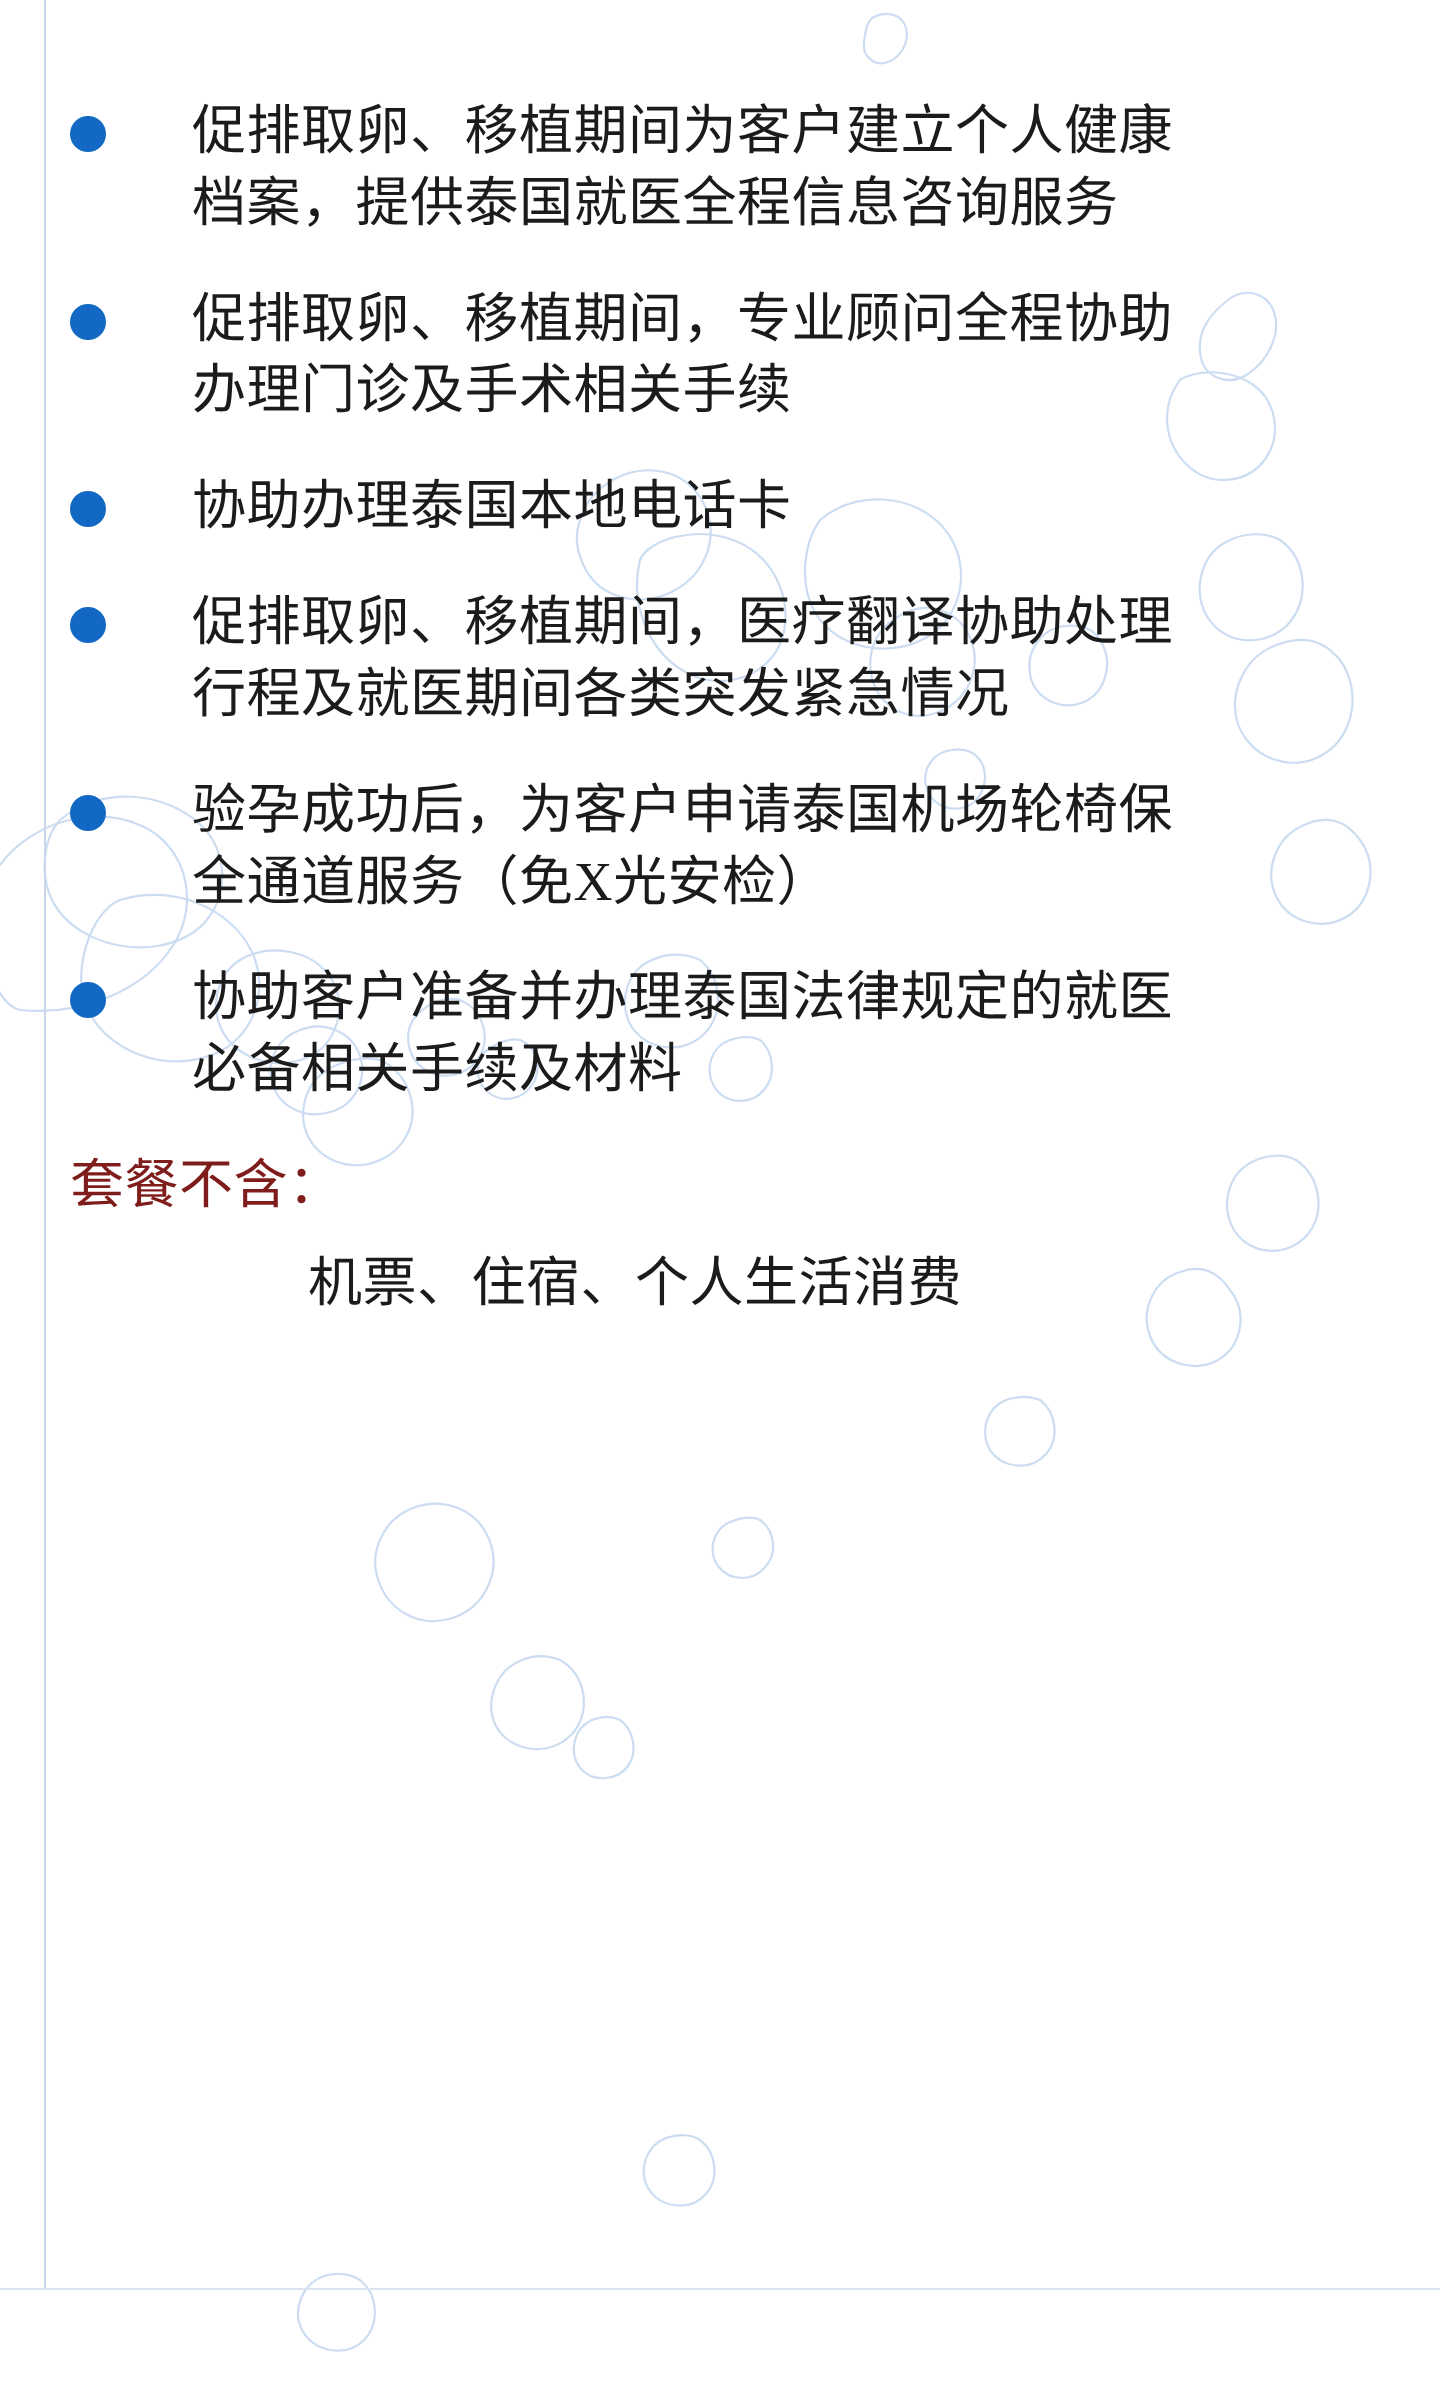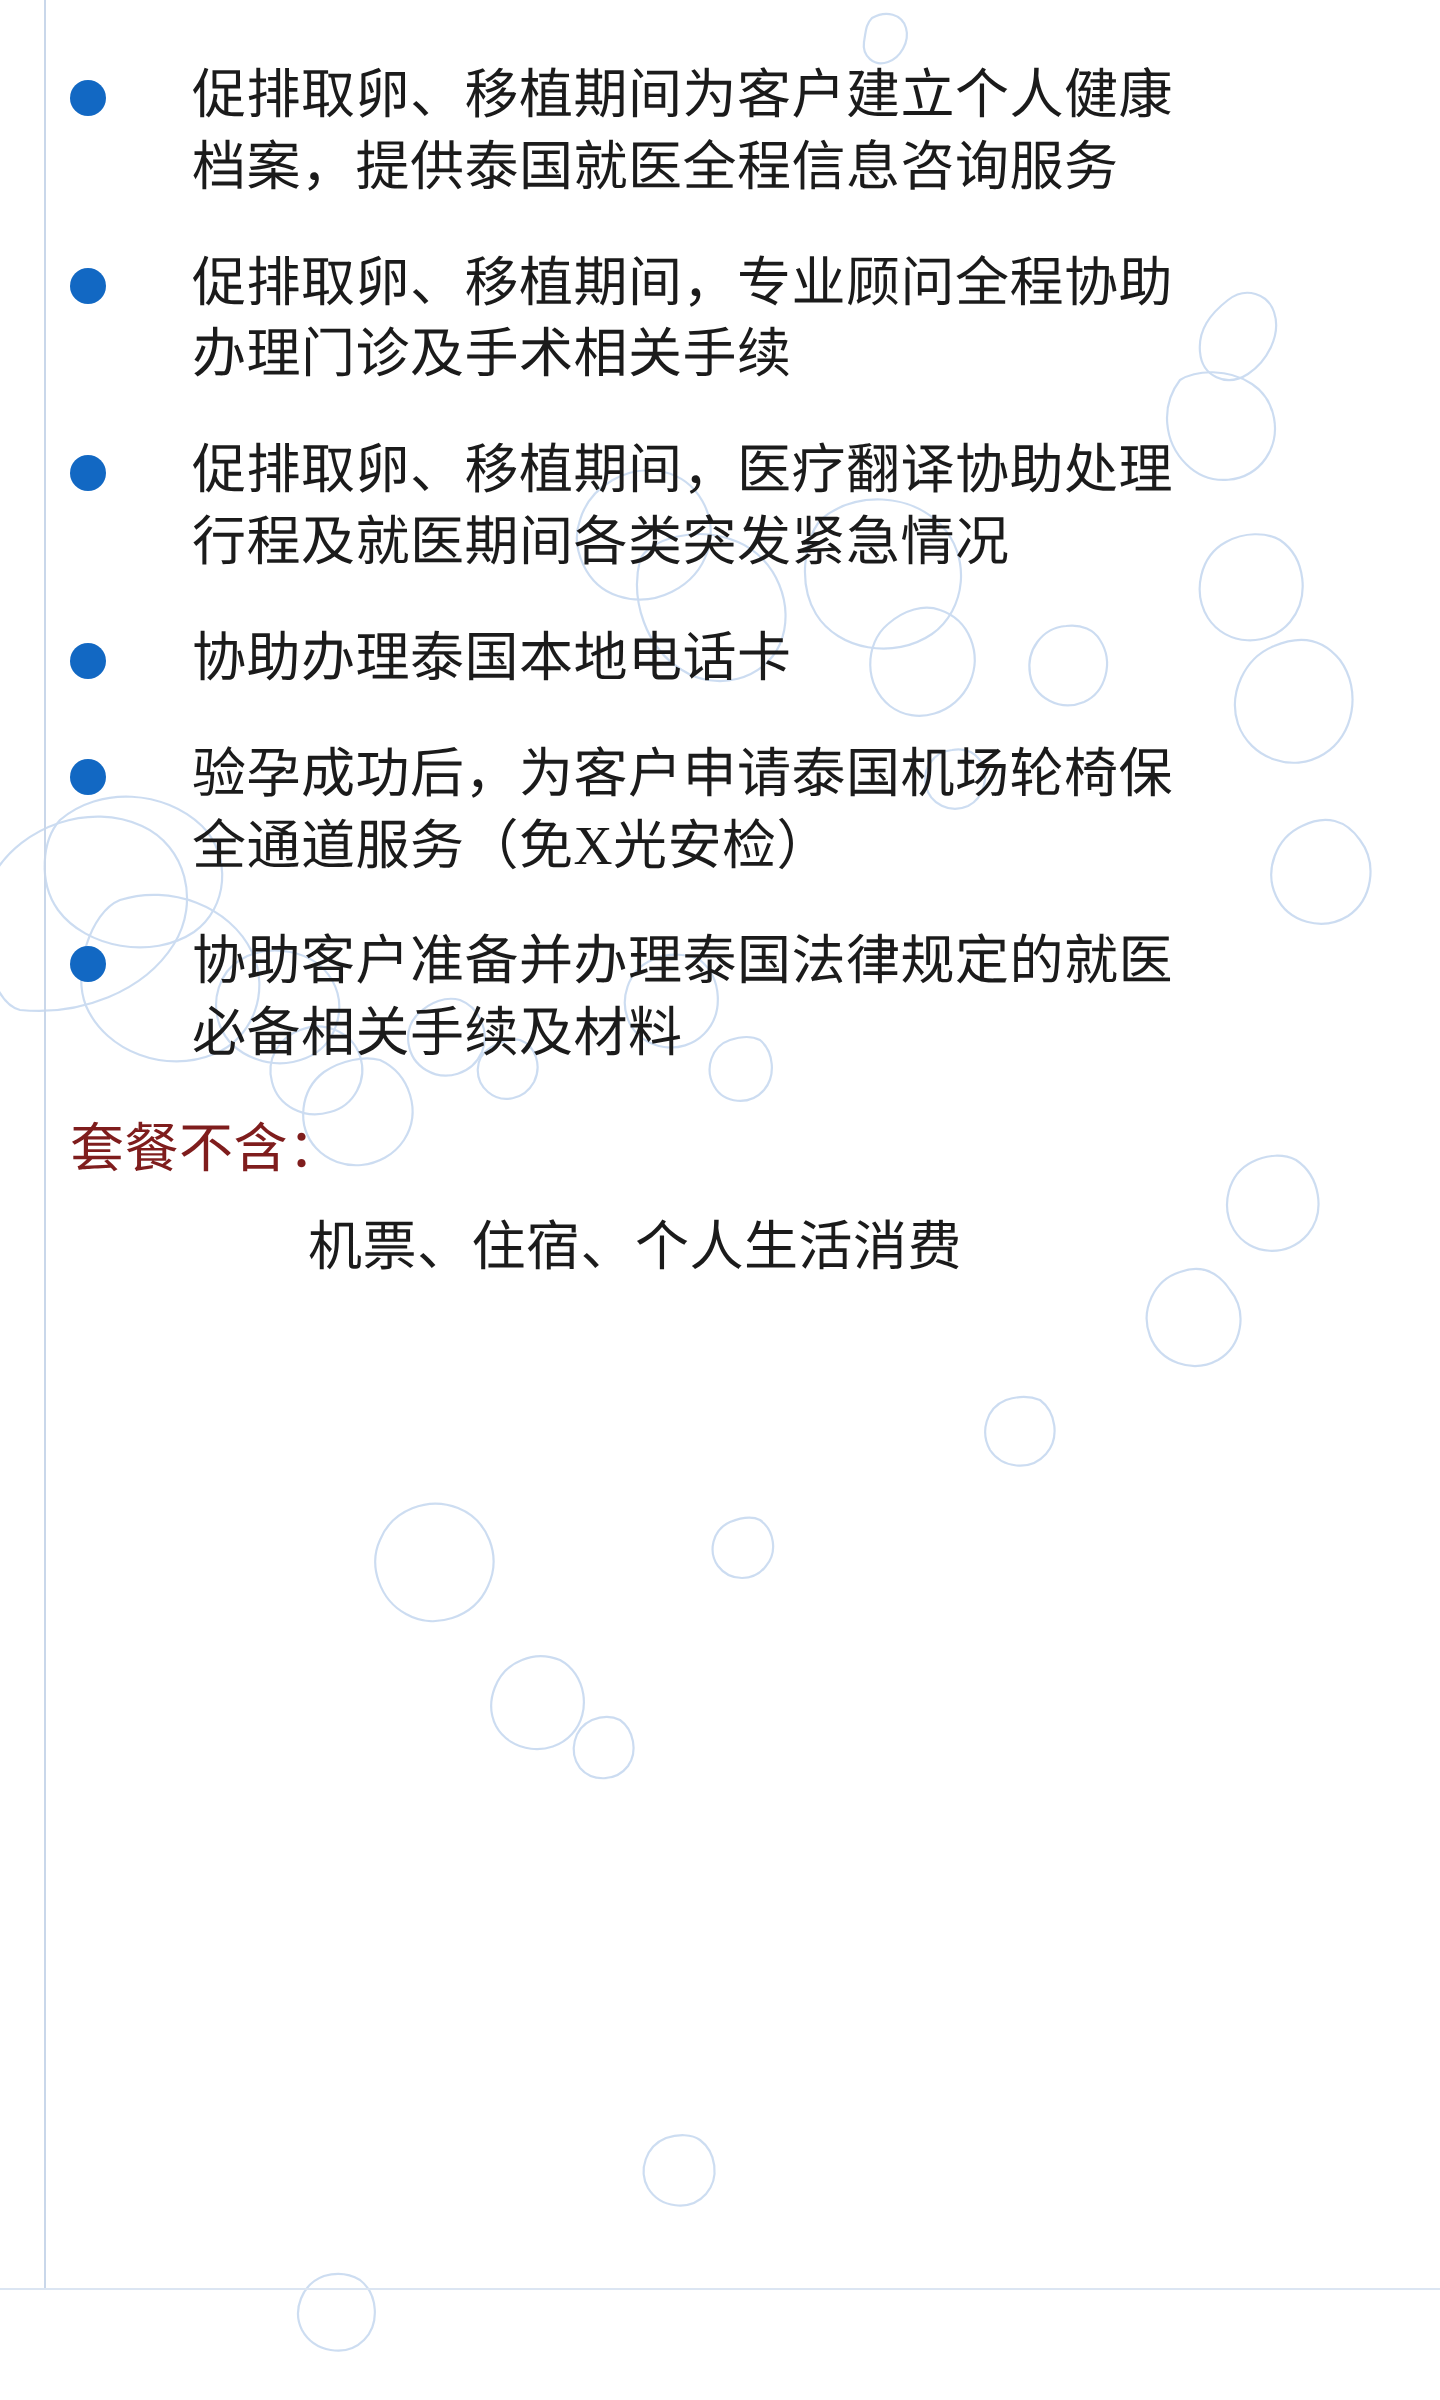--- a/index.html
+++ b/index.html
@@ -43,21 +43,21 @@
     background: #dbe5f2;
     z-index: 1;
   }
 
   .page {
     position: relative;
     z-index: 2;
     width: 1260px;
     height: 2400px;
     box-sizing: border-box;
-    padding: 60px 60px 0 70px;
+    padding: 96px 60px 0 70px;
   }
 
   .bullet-list {
     list-style: none;
     margin: 0;
     padding: 0;
   }
   .bullet-item {
     display: flex;
     align-items: flex-start;
@@ -145,25 +145,25 @@
     <li class="bullet-item">
       <span class="bullet-dot"></span>
       <span class="bullet-text">促排取卵、移植期间为客户建立个人健康档案，提供泰国就医全程信息咨询服务</span>
     </li>
     <li class="bullet-item">
       <span class="bullet-dot"></span>
       <span class="bullet-text">促排取卵、移植期间，专业顾问全程协助办理门诊及手术相关手续</span>
     </li>
     <li class="bullet-item">
       <span class="bullet-dot"></span>
-      <span class="bullet-text">促排取卵、移植期间，医疗翻译协助处理行程及就医期间各类突发紧急情况</span>
+      <span class="bullet-text">协助办理泰国本地电话卡</span>
     </li>
     <li class="bullet-item">
       <span class="bullet-dot"></span>
-      <span class="bullet-text">协助办理泰国本地电话卡</span>
+      <span class="bullet-text">促排取卵、移植期间，医疗翻译协助处理行程及就医期间各类突发紧急情况</span>
     </li>
     <li class="bullet-item">
       <span class="bullet-dot"></span>
       <span class="bullet-text">验孕成功后，为客户申请泰国机场轮椅保全通道服务（免X光安检）</span>
     </li>
     <li class="bullet-item">
       <span class="bullet-dot"></span>
       <span class="bullet-text">协助客户准备并办理泰国法律规定的就医必备相关手续及材料</span>
     </li>
   </ul>

